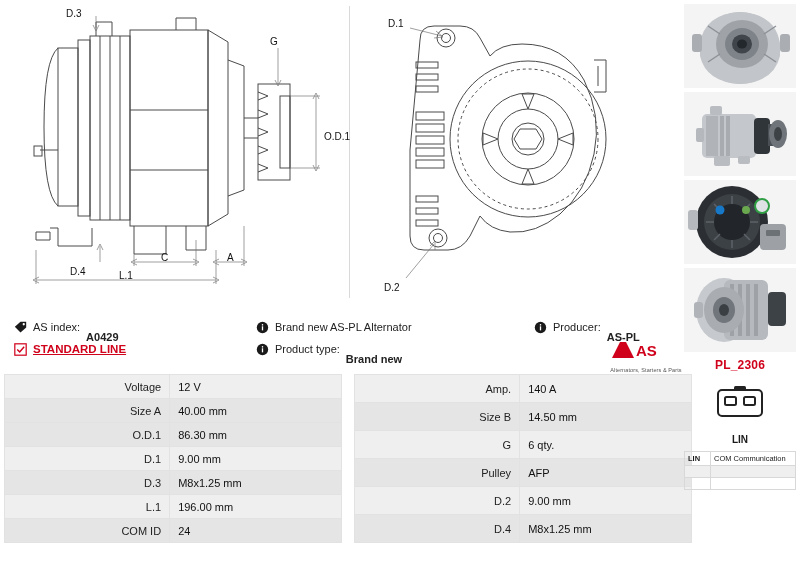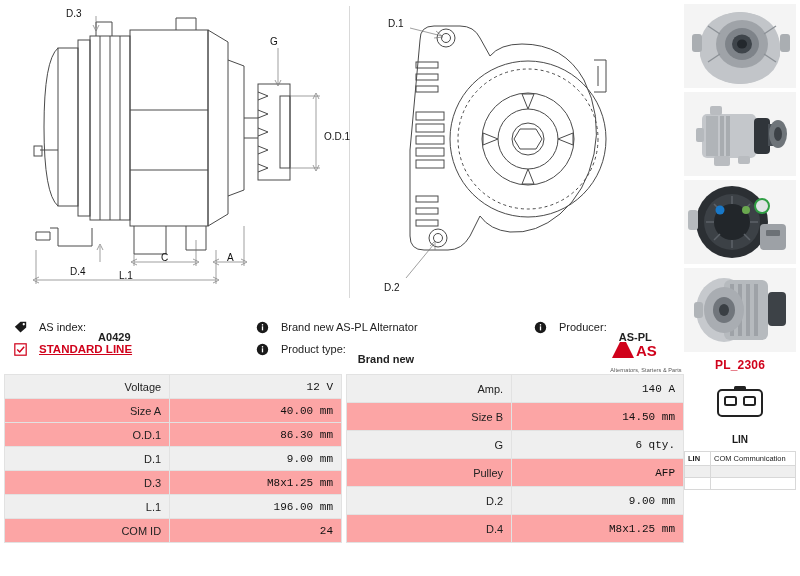--- a/index.html
+++ b/index.html
@@ -99,61 +99,59 @@
     left: 6px; top: 312px;
     width: 674px; height: 56px;
   }
   .info-col {
     position: absolute;
     font-size: 11px;
   }
   .info-row {
     display: flex;
     align-items: center;
-    gap: 12px;
+    gap: 6px;
     height: 22px;
     white-space: nowrap;
   }
   .info-row .txt { font-size: 11px; color: #222; }
   .info-row .bold { font-weight: bold; margin-top: 20px; }
   .std-line { color: #d0021b; font-weight: bold; font-size: 11.5px; text-decoration: underline; }
   .ico { display: inline-block; width: 13px; height: 13px; flex: none; }
 
   
   .specs {
     position: absolute;
     left: 4px; top: 374px;
     width: 784px;
     display: flex;
-    gap: 4px;
+    gap: 12px;
   }
   table.spec {
     border-collapse: collapse;
     width: 338px;
     table-layout: fixed;
   }
   table.spec td {
     border: 1px solid #e2e2e2;
     height: 24px;
     font-size: 11px;
     padding: 0 8px;
   }
   table.spec td.k {
     text-align: right;
     width: 49%;
     color: #222;
   }
   table.spec td.v {
-    text-align: right;
     width: 51%;
     color: #111;
-    font-family: Liberation Mono, monospace;
   }
   table.spec tr.alt td { background: #efefef; }
-  table.spec tr.plain td { background: #fca5a5; }
+  table.spec tr.plain td { background: #e5e5e5; }
 </style>
 </head>
 <body>
 
 <div class="page">
 
   <div class="drawings">
 
     <div class="sep-vert"></div>
 

